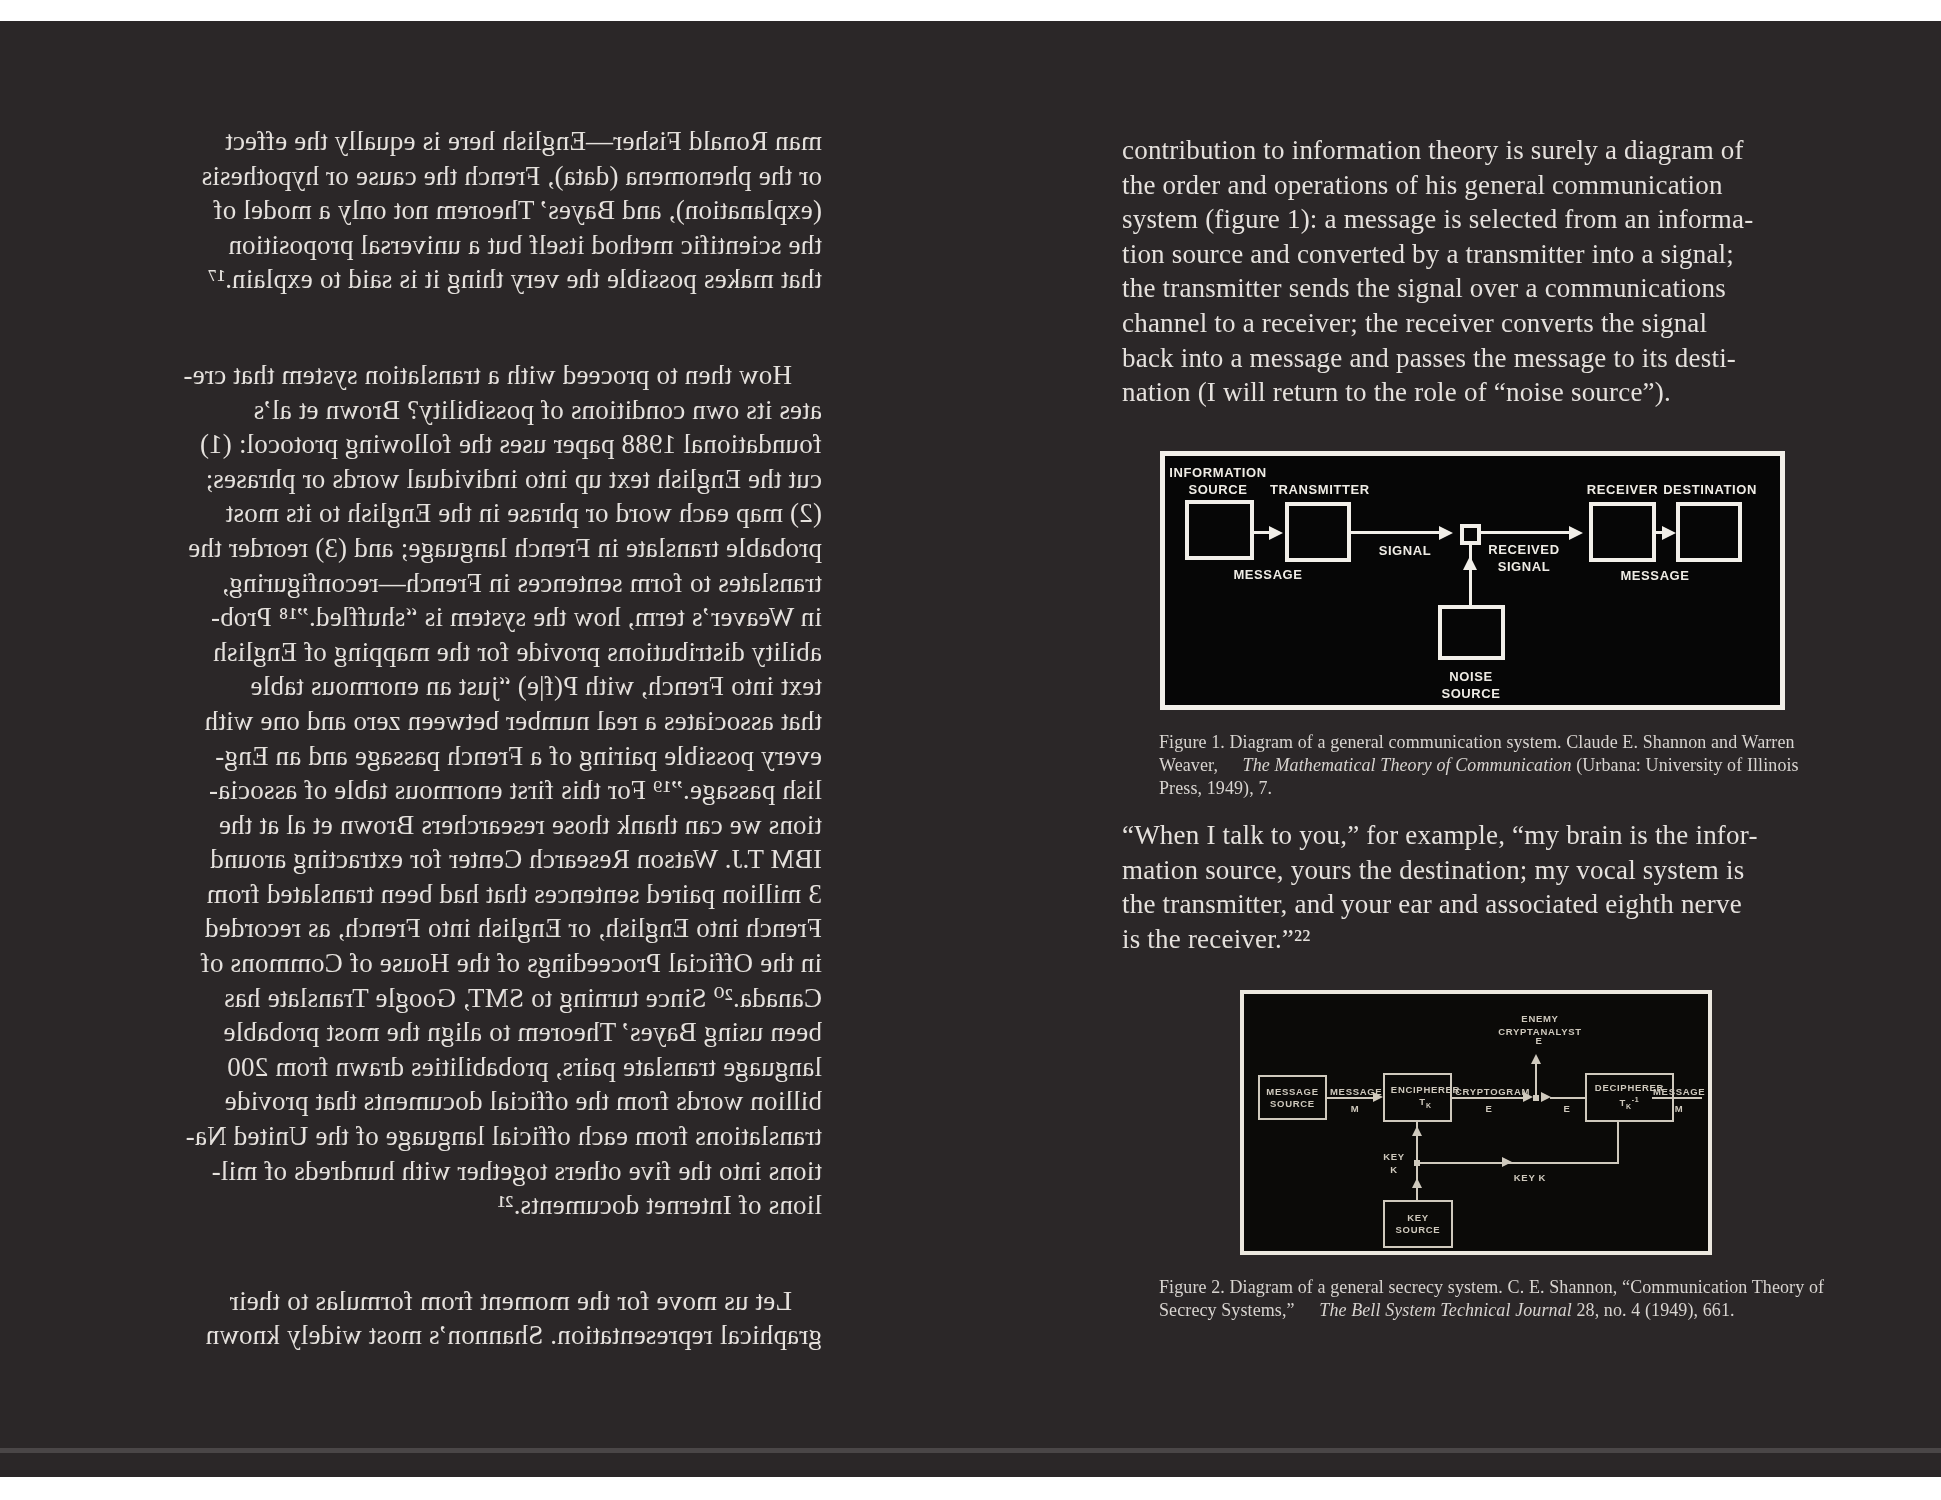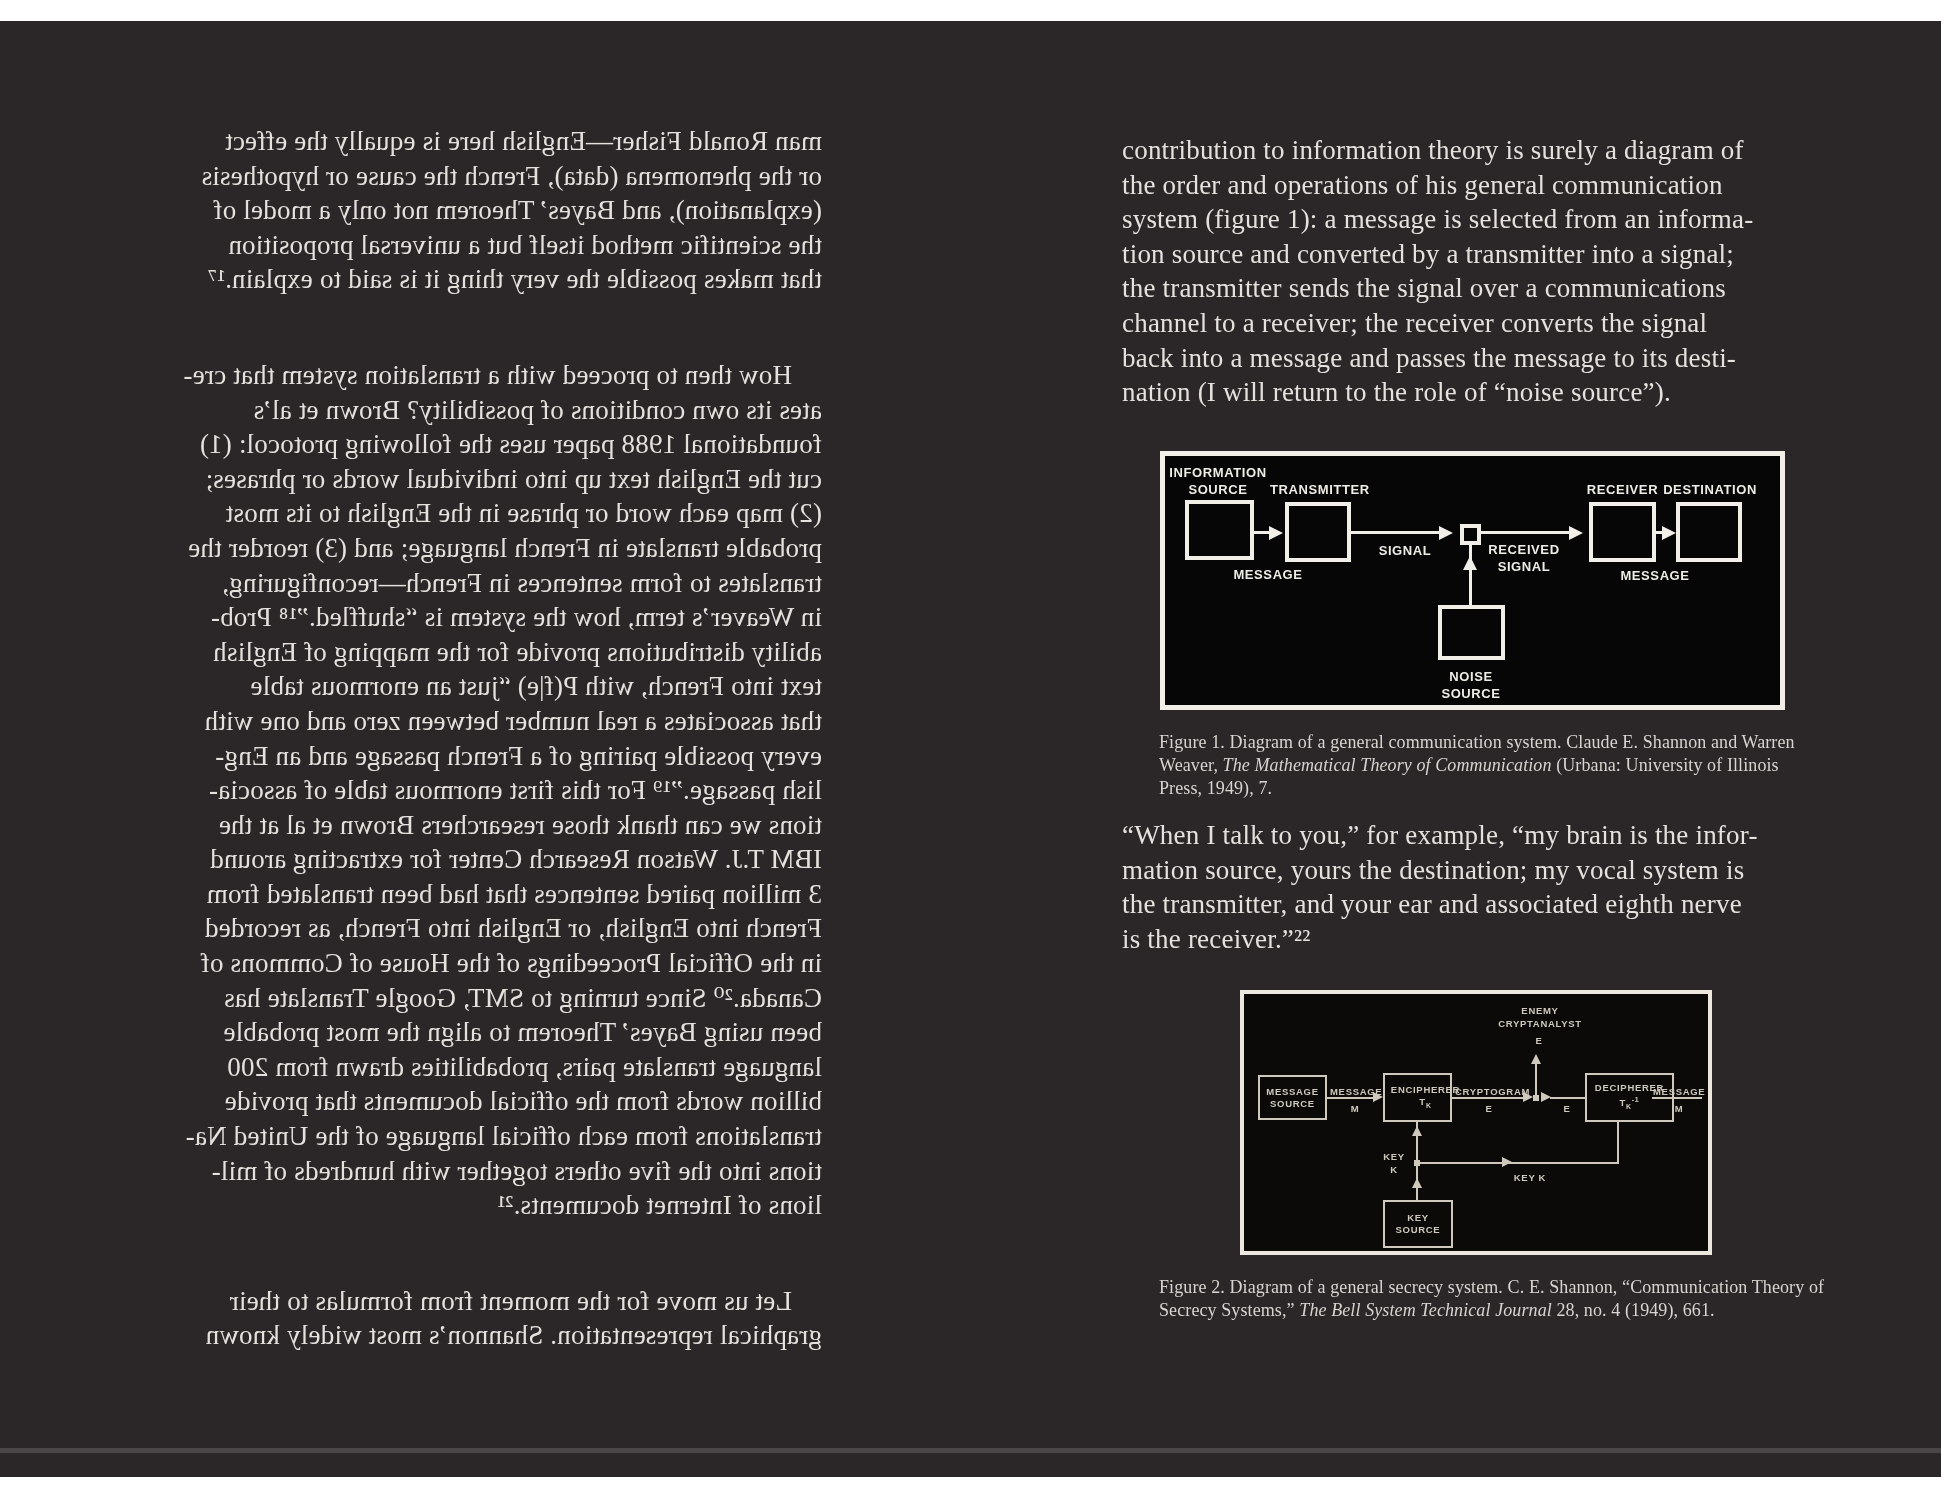--- a/index.html
+++ b/index.html
@@ -40,21 +40,21 @@
   .f2box sup{font-size:7px;}
   .f2h{position:absolute;height:2px;background:#cfc9bd;}
   .f2v{position:absolute;width:2px;background:#cfc9bd;}
   .f2ar{position:absolute;width:0;height:0;border-top:5px solid transparent;
         border-bottom:5px solid transparent;border-left:10px solid #cfc9bd;}
   .f2au{position:absolute;width:0;height:0;border-left:5px solid transparent;
         border-right:5px solid transparent;border-bottom:10px solid #cfc9bd;}
   .f2dot{position:absolute;width:6px;height:6px;background:#cfc9bd;}
 
   .caption{position:absolute;color:#d8d4d0;font-size:18px;line-height:23px;letter-spacing:0.1px;}
-  .caption .ital{font-style:italic;}
+  .caption .ital{font-style:italic;margin-left:20px;}
   .cap1{left:1159px;top:731px;width:645px;}
   .cap2{left:1159px;top:1276px;width:700px;}
 </style>
 </head>
 <body>
 
 <div class="canvas">
   <div class="page-dark"></div>
   <div class="page-edge"></div>
 
@@ -139,21 +139,21 @@
   <div class="caption cap1">
     <span>Figure 1. Diagram of a general communication system. Claude E. Shannon and Warren Weaver, </span><span class="ital">The Mathematical Theory of Communication</span><span> (Urbana: University of Illinois Press, 1949), 7.</span>
   </div>
 
   <p class="body-text rp2">“When I talk to you,” for example, “my brain is the infor-
 mation source, yours the destination; my vocal system is
 the transmitter, and your ear and associated eighth nerve
 is the receiver.”²²</p>
 
   <div class="fig2">
-    <div class="f2lbl" style="left:246px;top:10px;width:100px;">ENEMY
+    <div class="f2lbl" style="left:246px;top:18px;width:100px;">ENEMY
 CRYPTANALYST</div>
     <div class="f2lbl" style="left:275px;top:40px;width:40px;">E</div>
     <div class="f2au" style="left:287px;top:60px;"></div>
     <div class="f2v" style="left:291px;top:70px;height:34px;"></div>
 
     <div class="f2h" style="left:83px;top:103px;width:48px;"></div>
     <div class="f2ar" style="left:129px;top:98px;"></div>
     <div class="f2h" style="left:208px;top:103px;width:72px;"></div>
     <div class="f2ar" style="left:279px;top:98px;"></div>
     <div class="f2dot" style="left:289px;top:101px;"></div>

